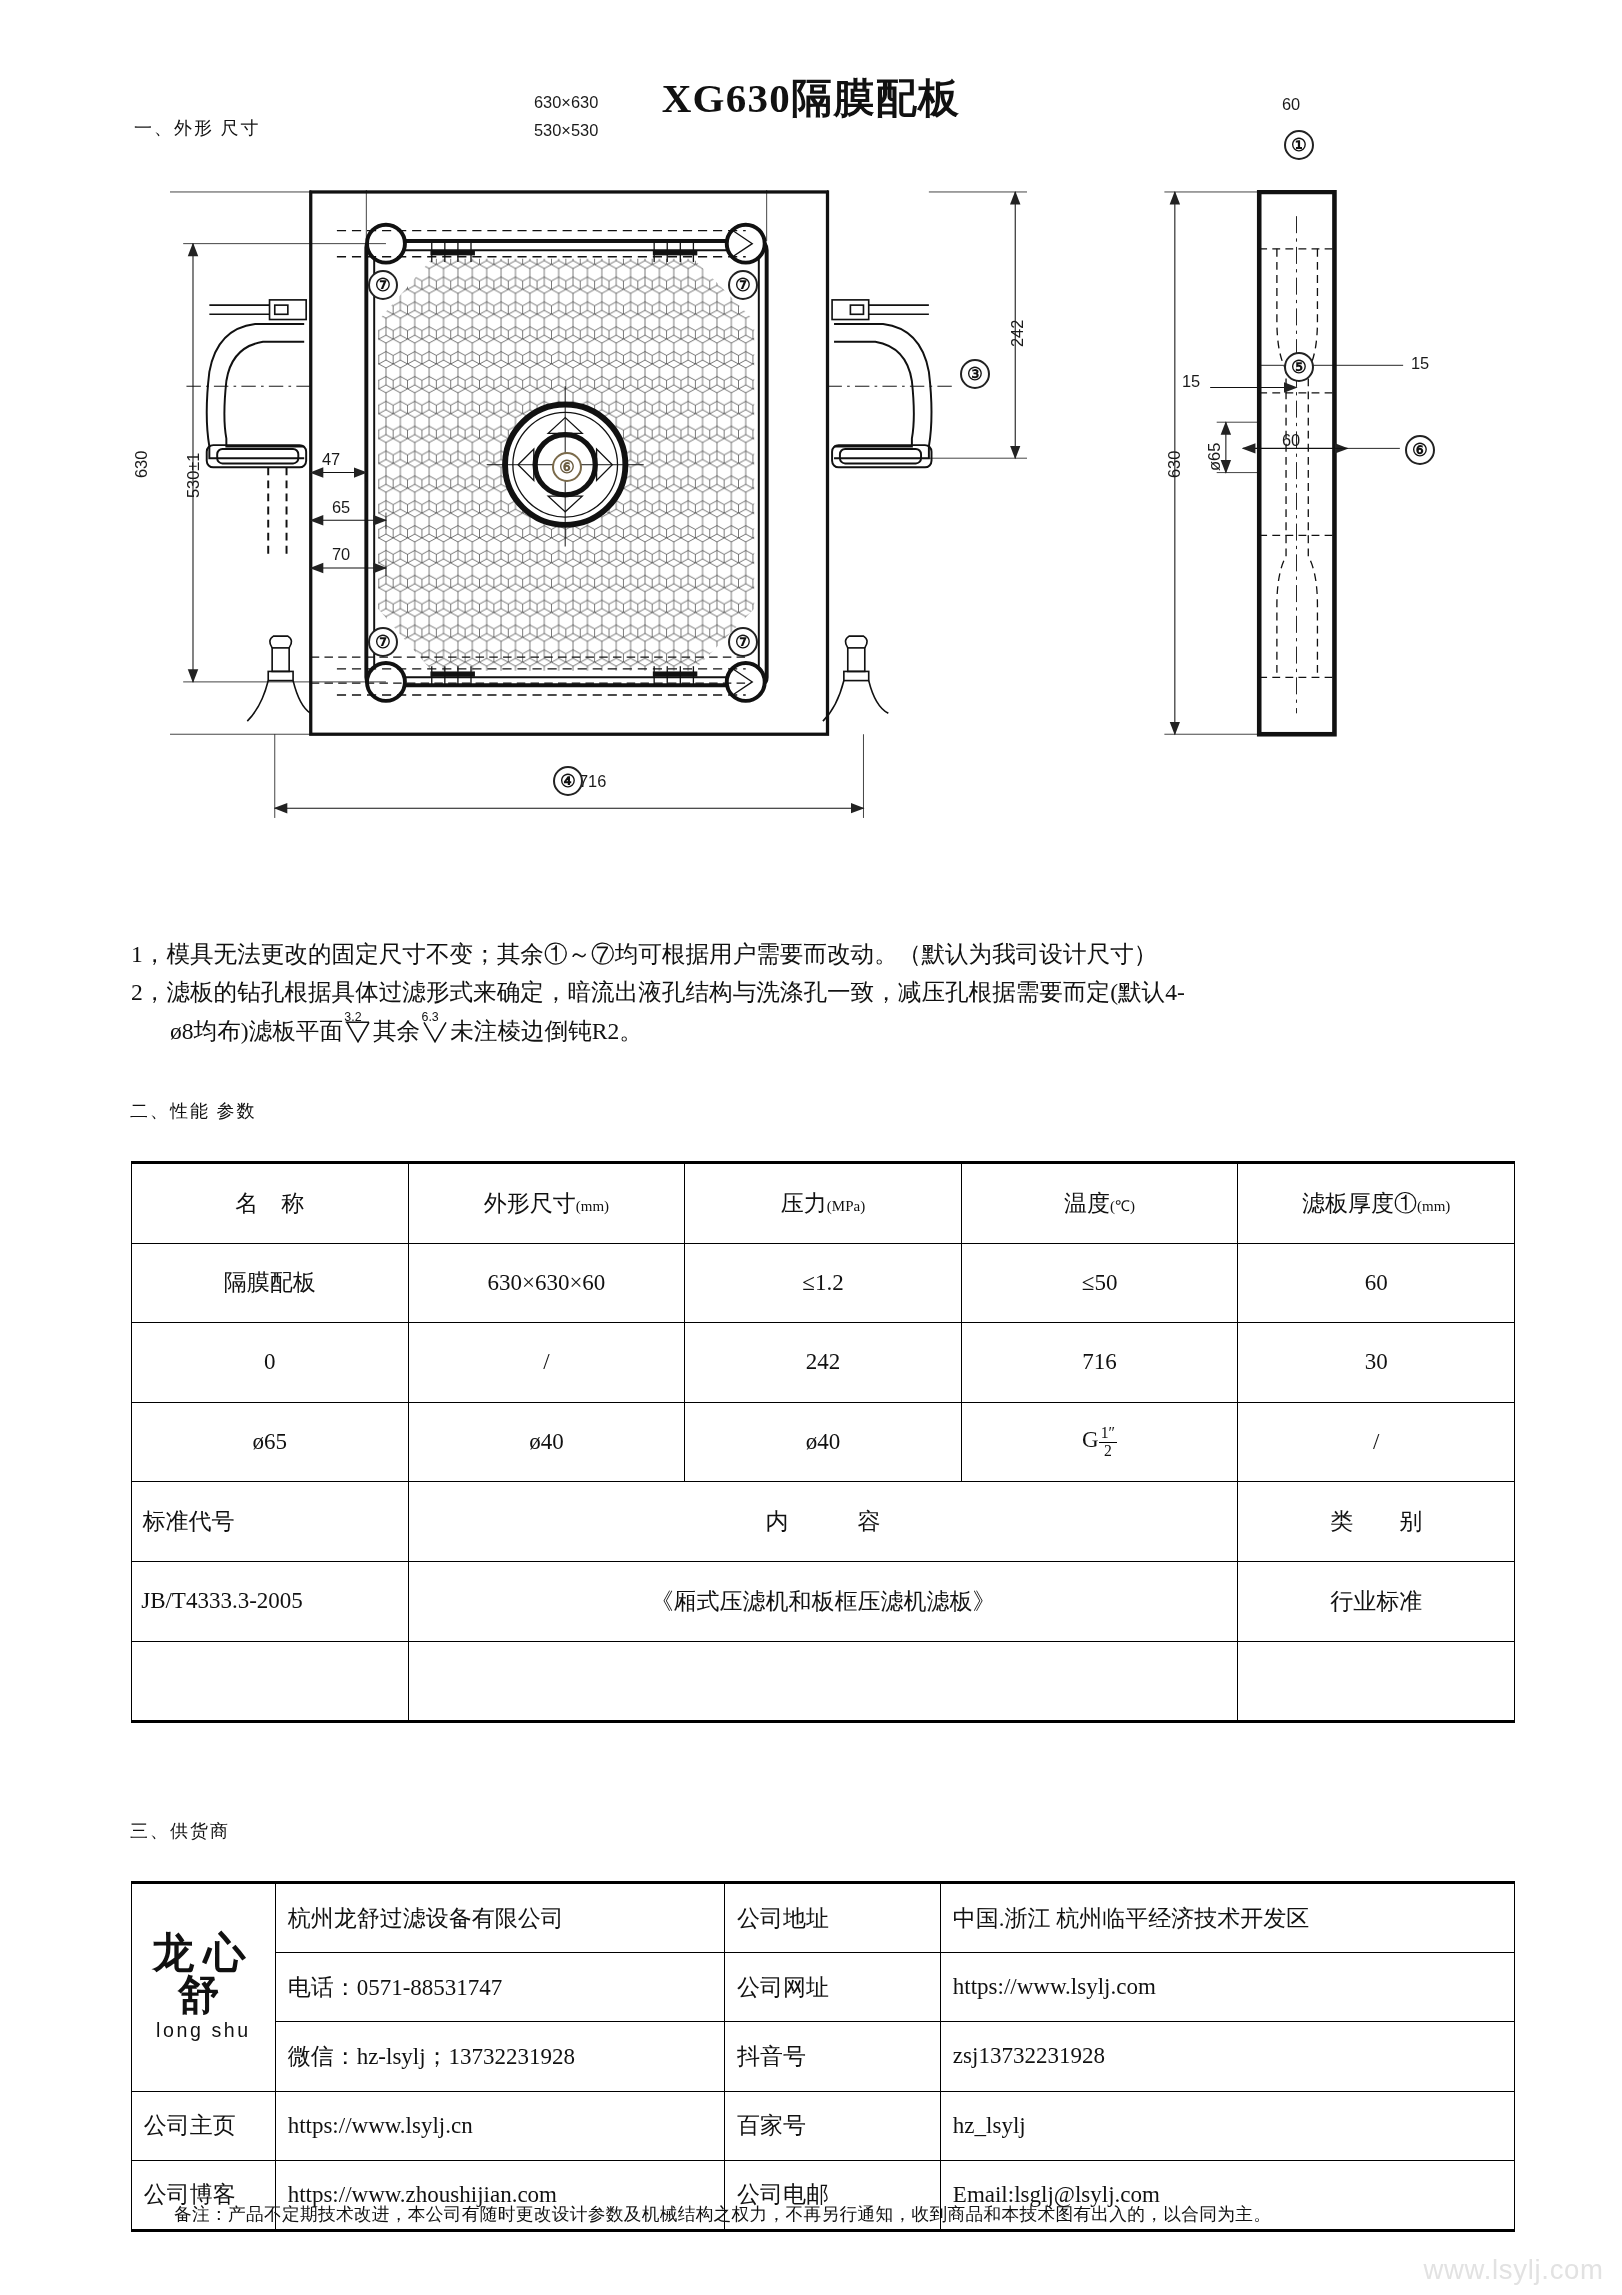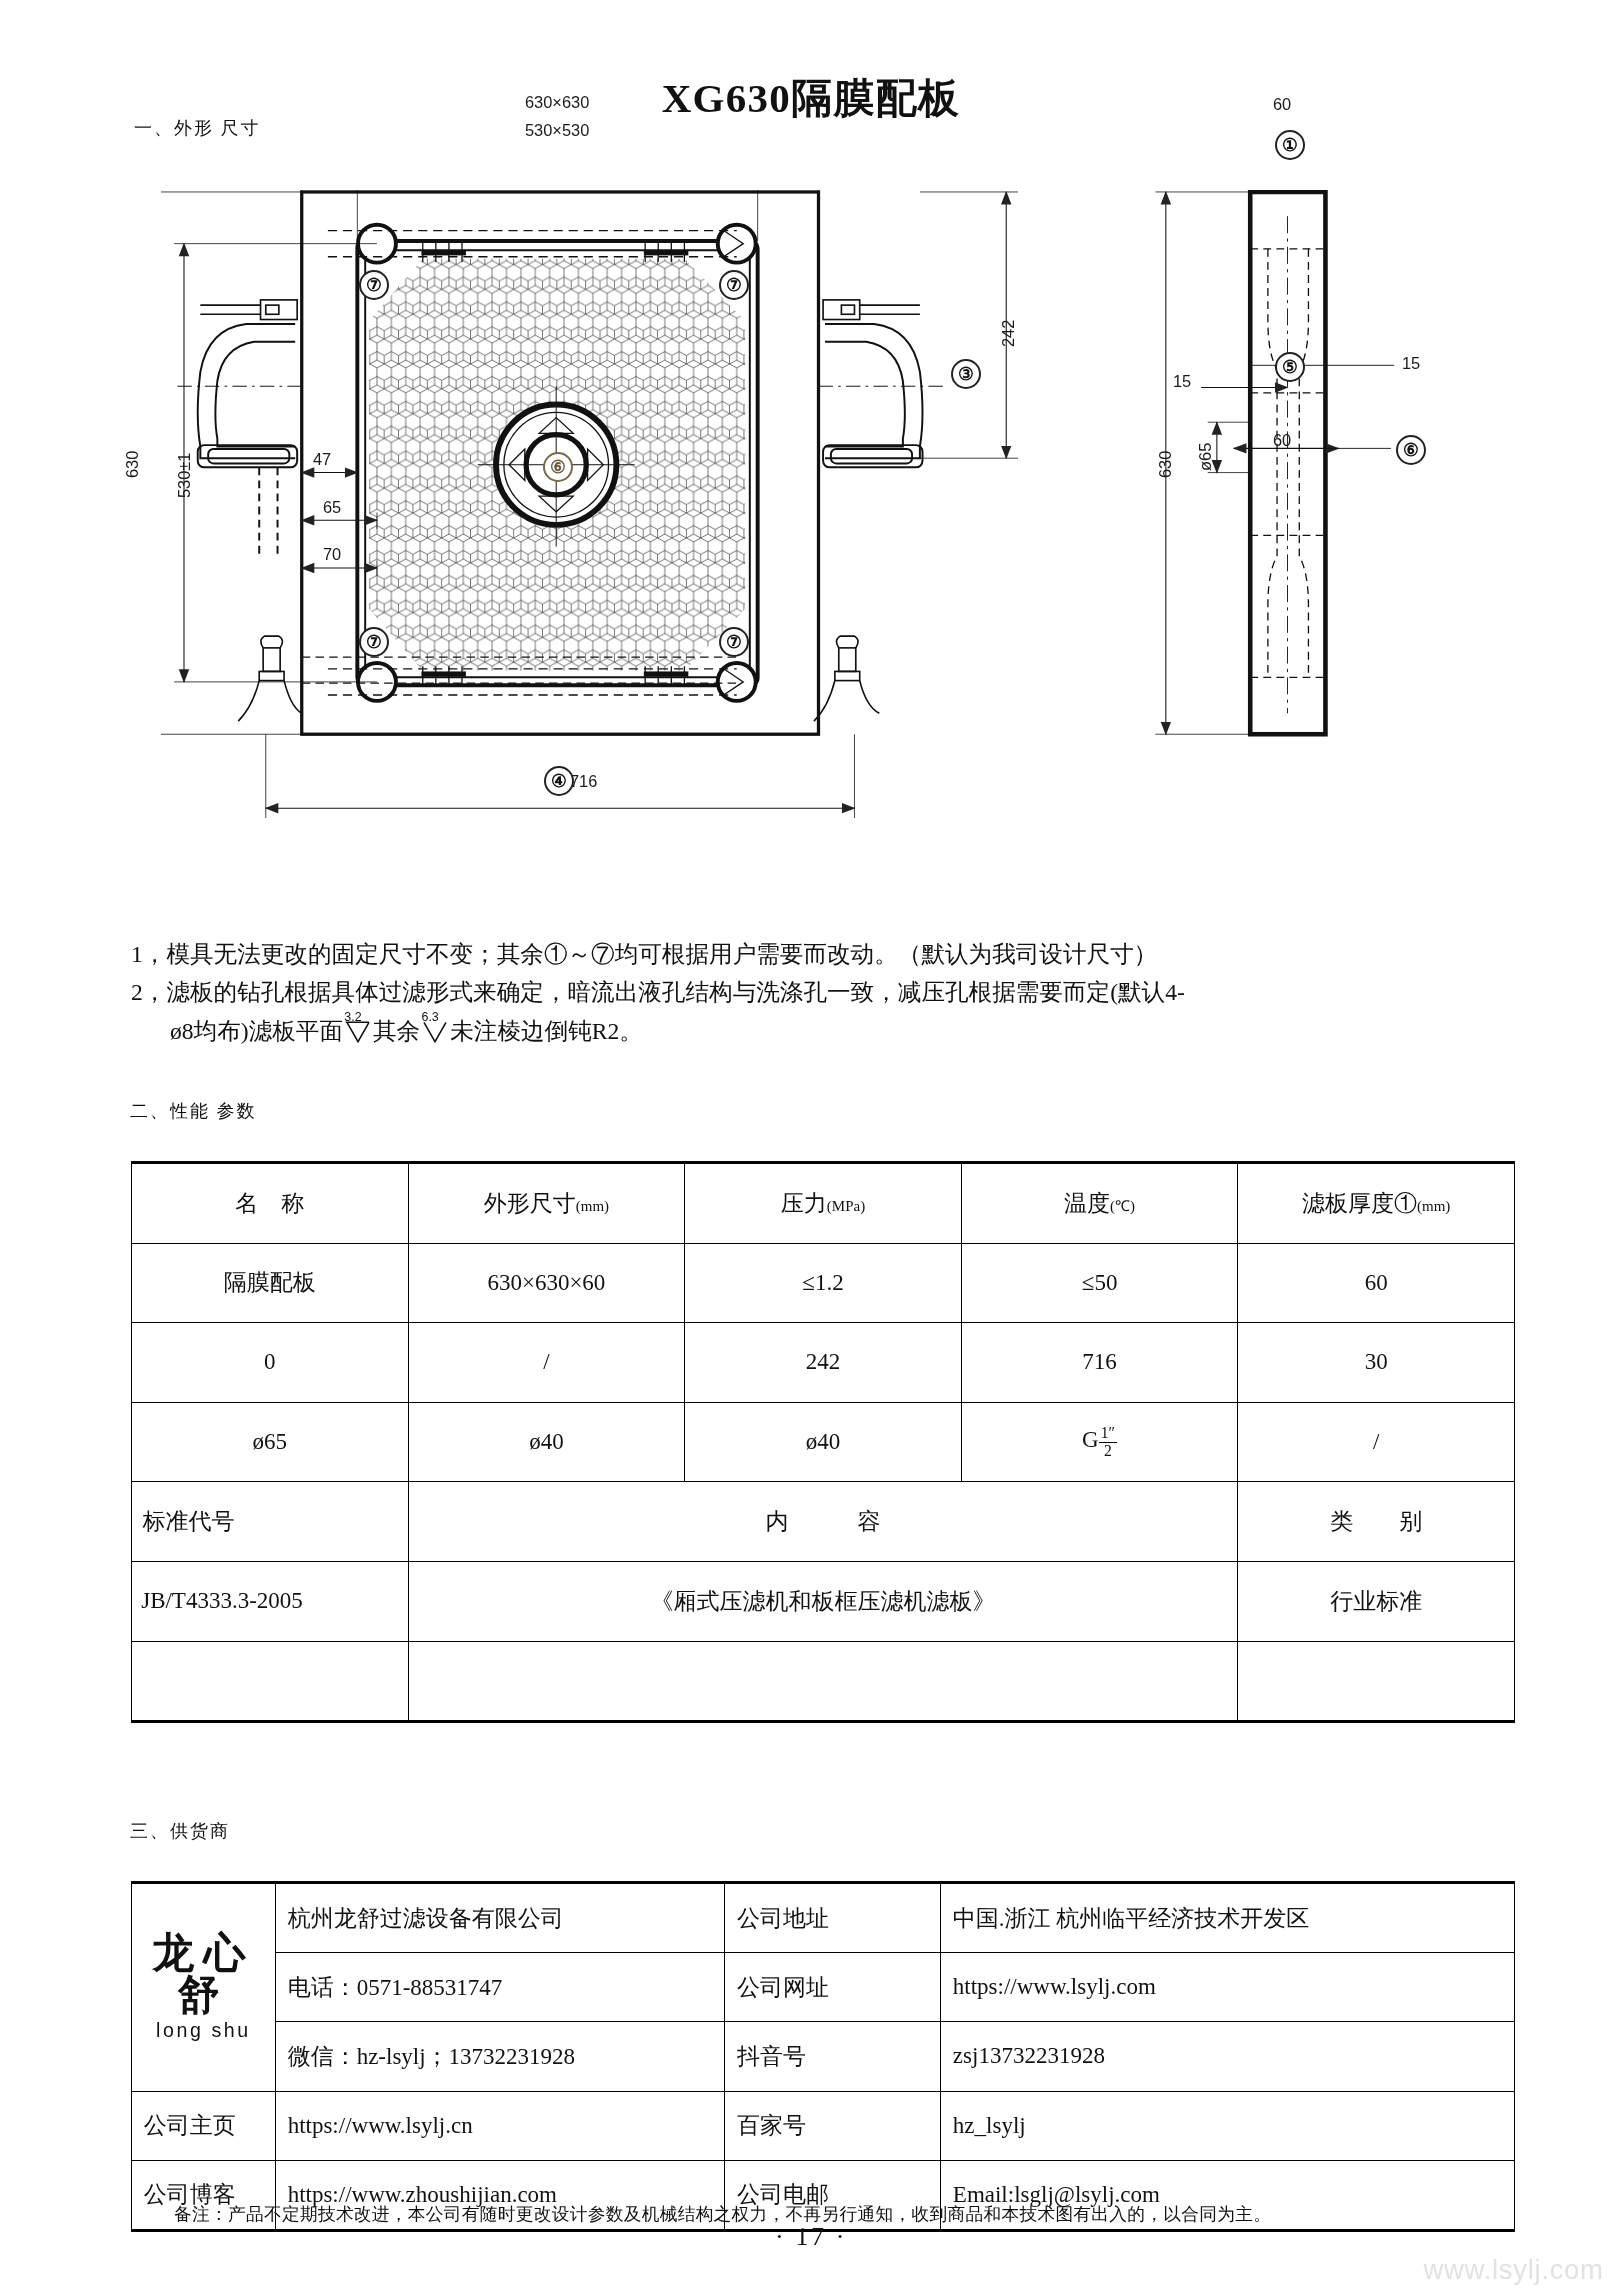--- a/index.html
+++ b/index.html
@@ -23,21 +23,21 @@
   .sec-h{
     position:absolute;
     font-family:"Liberation Serif", serif;
     font-weight:normal; font-size:18px; letter-spacing:2px;
   }
   #sec1{ left:134px; top:116px; }
   #sec2{ left:130px; top:1099px; }
   #sec3{ left:130px; top:1819px; }
 
   
-  .drawing{ position:absolute; left:161px; top:190px; width:1315px; height:713px; }
+  .drawing{ position:absolute; left:170px; top:190px; width:1315px; height:713px; }
   .dim-txt{ position:absolute; font-family:"Liberation Sans", sans-serif; font-size:16.4px; color:#1a1a1a; white-space:nowrap;}
   .dim-txt.v{ transform:rotate(-90deg); transform-origin:left top; }
   .bub{
     position:absolute; width:26px; height:26px; border:2px solid #222; border-radius:50%;
     font-family:"Liberation Serif", serif; font-size:17.7px; font-weight:bold;
     display:flex; align-items:center; justify-content:center; background:#fff; color:#111;
   }
   svg.dw{ position:absolute; left:0; top:0; }
 
   
@@ -409,17 +409,16 @@
       <tr class="lastrow">
         <td>公司博客</td>
         <td>https://www.zhoushijian.com</td>
         <td>公司电邮</td>
         <td>Email:lsglj@lsylj.com</td>
       </tr>
     </tbody>
   </table>
 
   <div class="remark">备注：产品不定期技术改进，本公司有随时更改设计参数及机械结构之权力，不再另行通知，收到商品和本技术图有出入的，以合同为主。</div>
-  <div class="pageno">· 17 ·</div>
   <div class="wm">www.lsylj.com</div>
 
 </div>
 
 
 </body></html>

